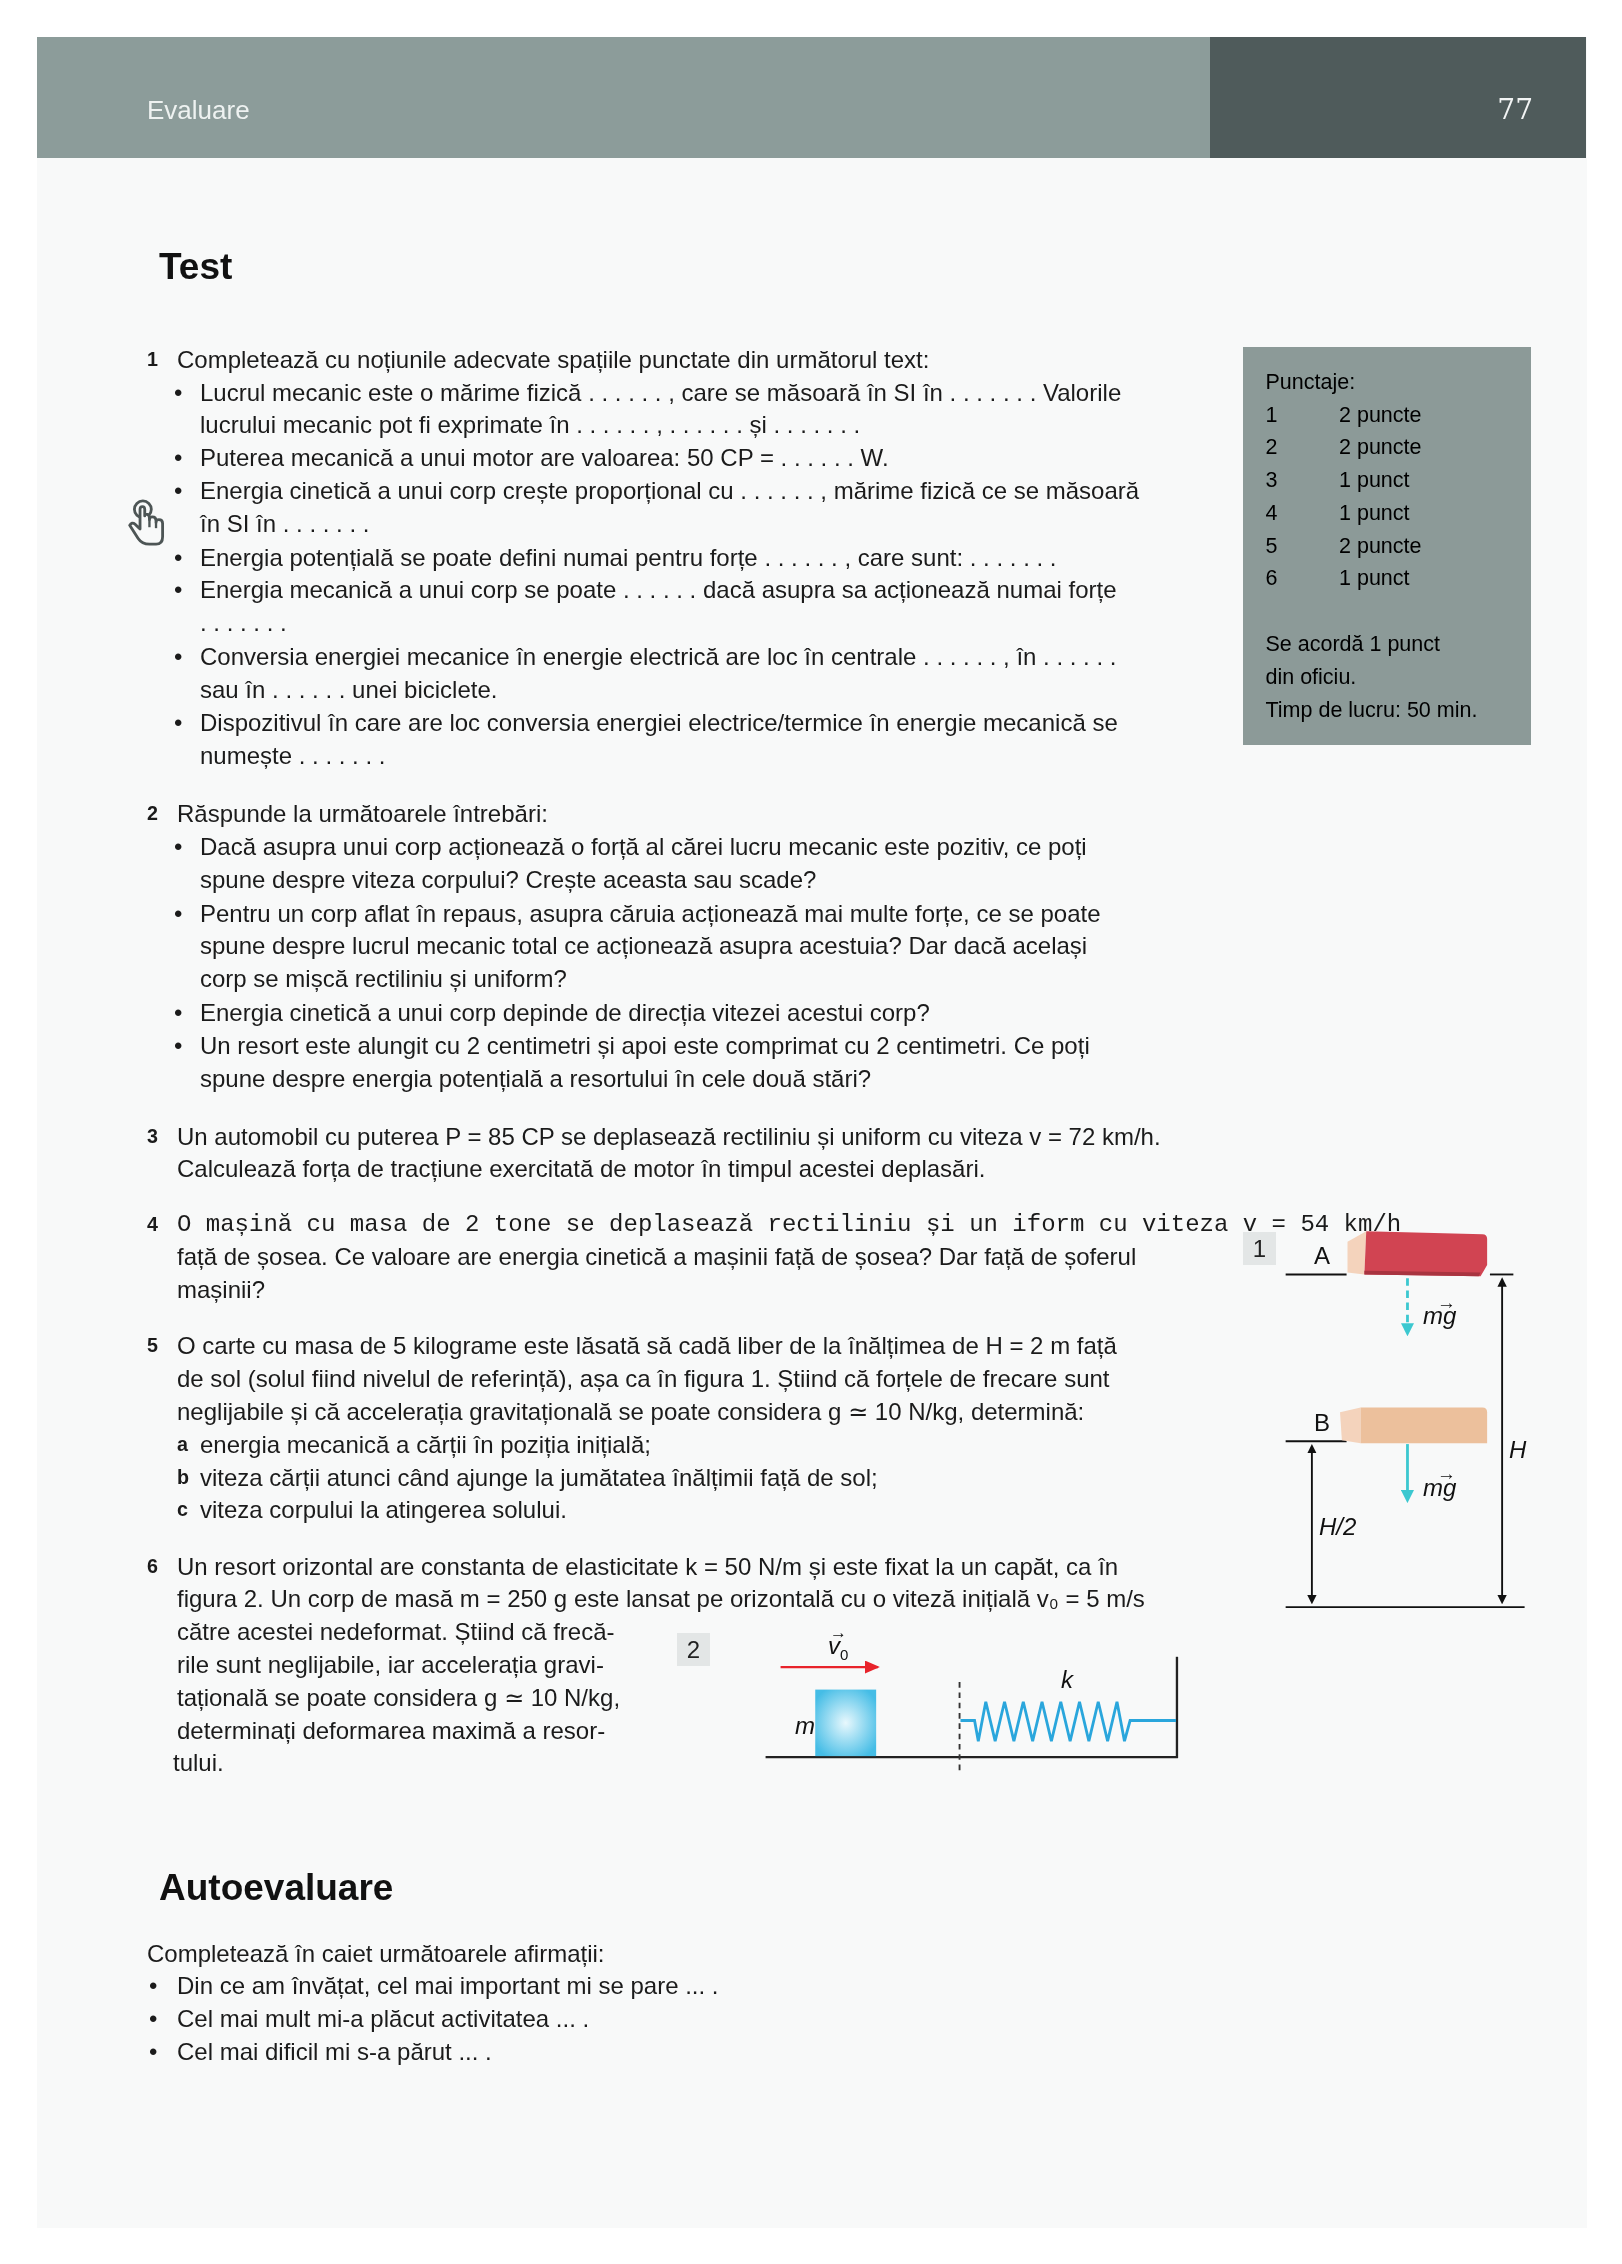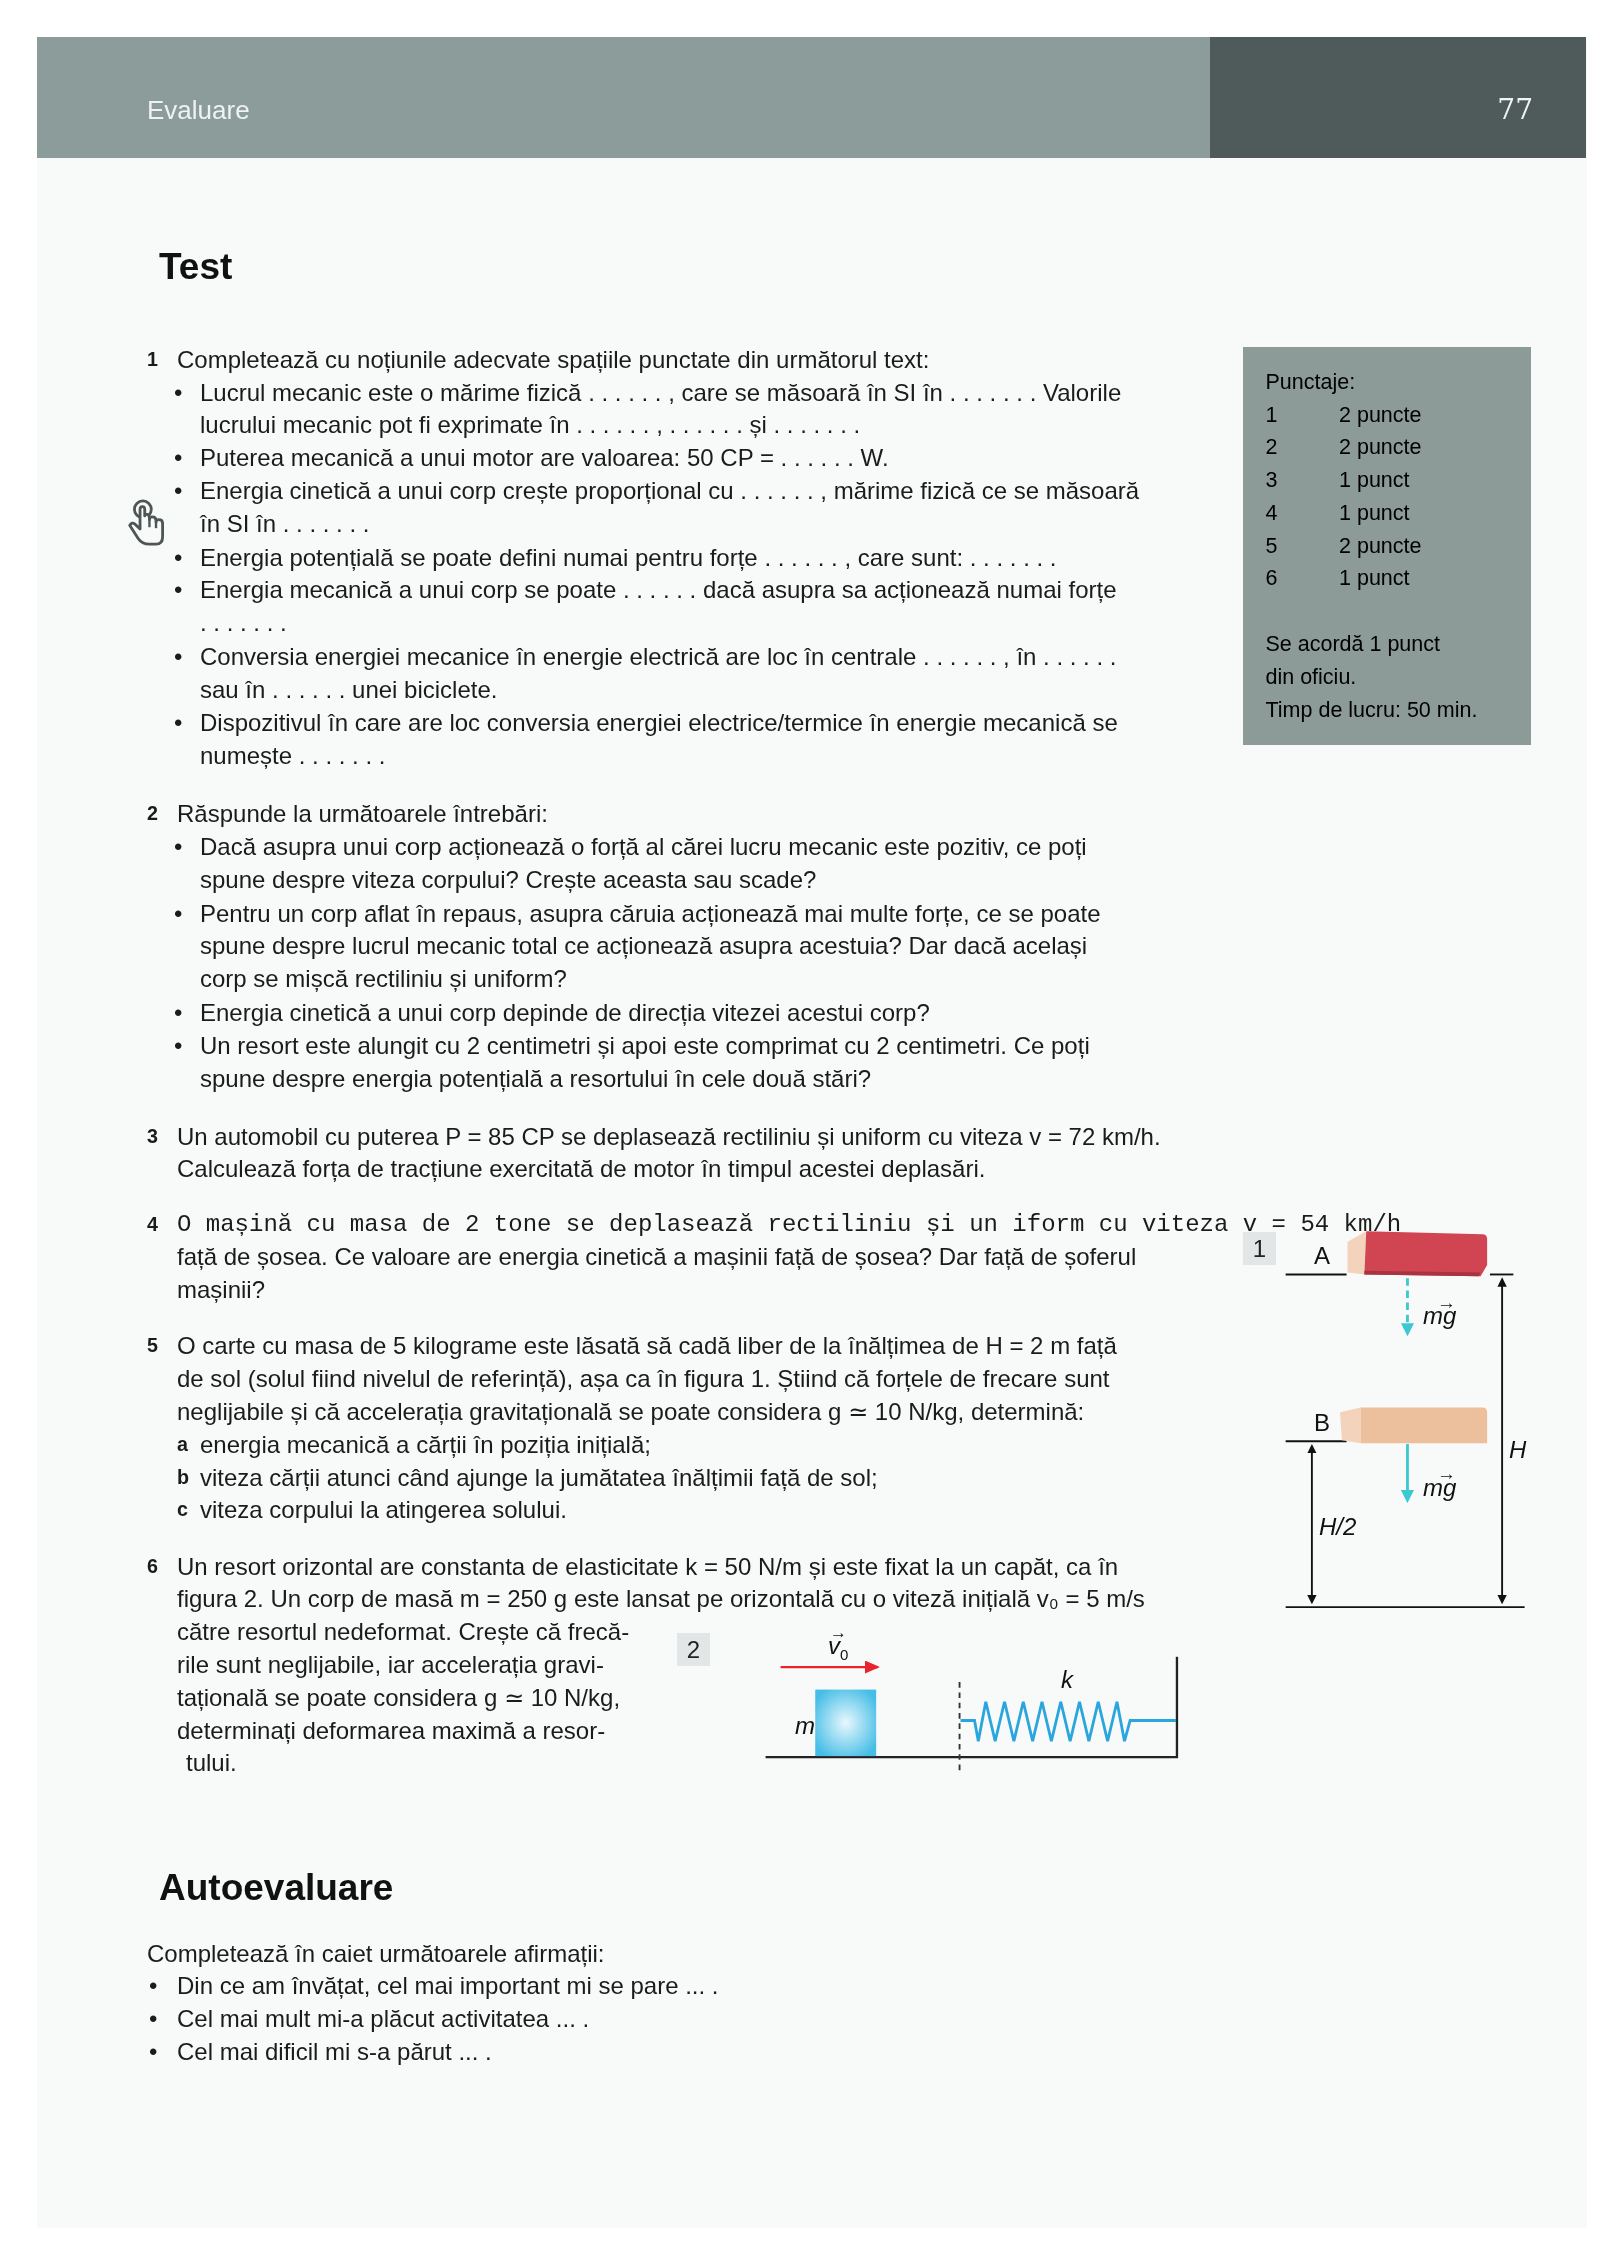--- a/index.html
+++ b/index.html
@@ -118,25 +118,25 @@
   <div class="sub" style="left:177px;top:1461px;">b</div>
   <div class="t" style="left:200px;top:1461px;">viteza cărții atunci când ajunge la jumătatea înălțimii față de sol;</div>
   <div class="sub" style="left:177px;top:1493px;">c</div>
   <div class="t" style="left:200px;top:1493px;">viteza corpului la atingerea solului.</div>
 </div>
 
 <div>
   <div class="num" style="left:147px;top:1550px;">6</div>
   <div class="t" style="left:177px;top:1550px;">Un resort orizontal are constanta de elasticitate k = 50 N/m și este fixat la un capăt, ca în</div>
   <div class="t" style="left:177px;top:1582px;">figura 2. Un corp de masă m = 250 g este lansat pe orizontală cu o viteză inițială v₀ = 5 m/s</div>
-  <div class="t" style="left:177px;top:1615px;">către resortul nedeformat. Crește că frecă-</div>
+  <div class="t" style="left:177px;top:1615px;">către acestei nedeformat. Știind că frecă-</div>
   <div class="t" style="left:177px;top:1648px;">rile sunt neglijabile, iar accelerația gravi-</div>
   <div class="t" style="left:177px;top:1681px;">tațională se poate considera g ≃ 10 N/kg,</div>
   <div class="t" style="left:177px;top:1714px;">determinați deformarea maximă a resor-</div>
-  <div class="t" style="left:186px;top:1746px;">tului.</div>
+  <div class="t" style="left:173px;top:1746px;">tului.</div>
 </div>
 
 <div class="score">
   <div class="s" style="left:22.5px;top:19px;">Punctaje:</div>
   <div class="s" style="left:22.5px;top:52px;">1</div>
   <div class="s" style="left:96px;top:52px;">2 puncte</div>
   <div class="s" style="left:22.5px;top:84px;">2</div>
   <div class="s" style="left:96px;top:84px;">2 puncte</div>
   <div class="s" style="left:22.5px;top:117px;">3</div>
   <div class="s" style="left:96px;top:117px;">1 punct</div>

